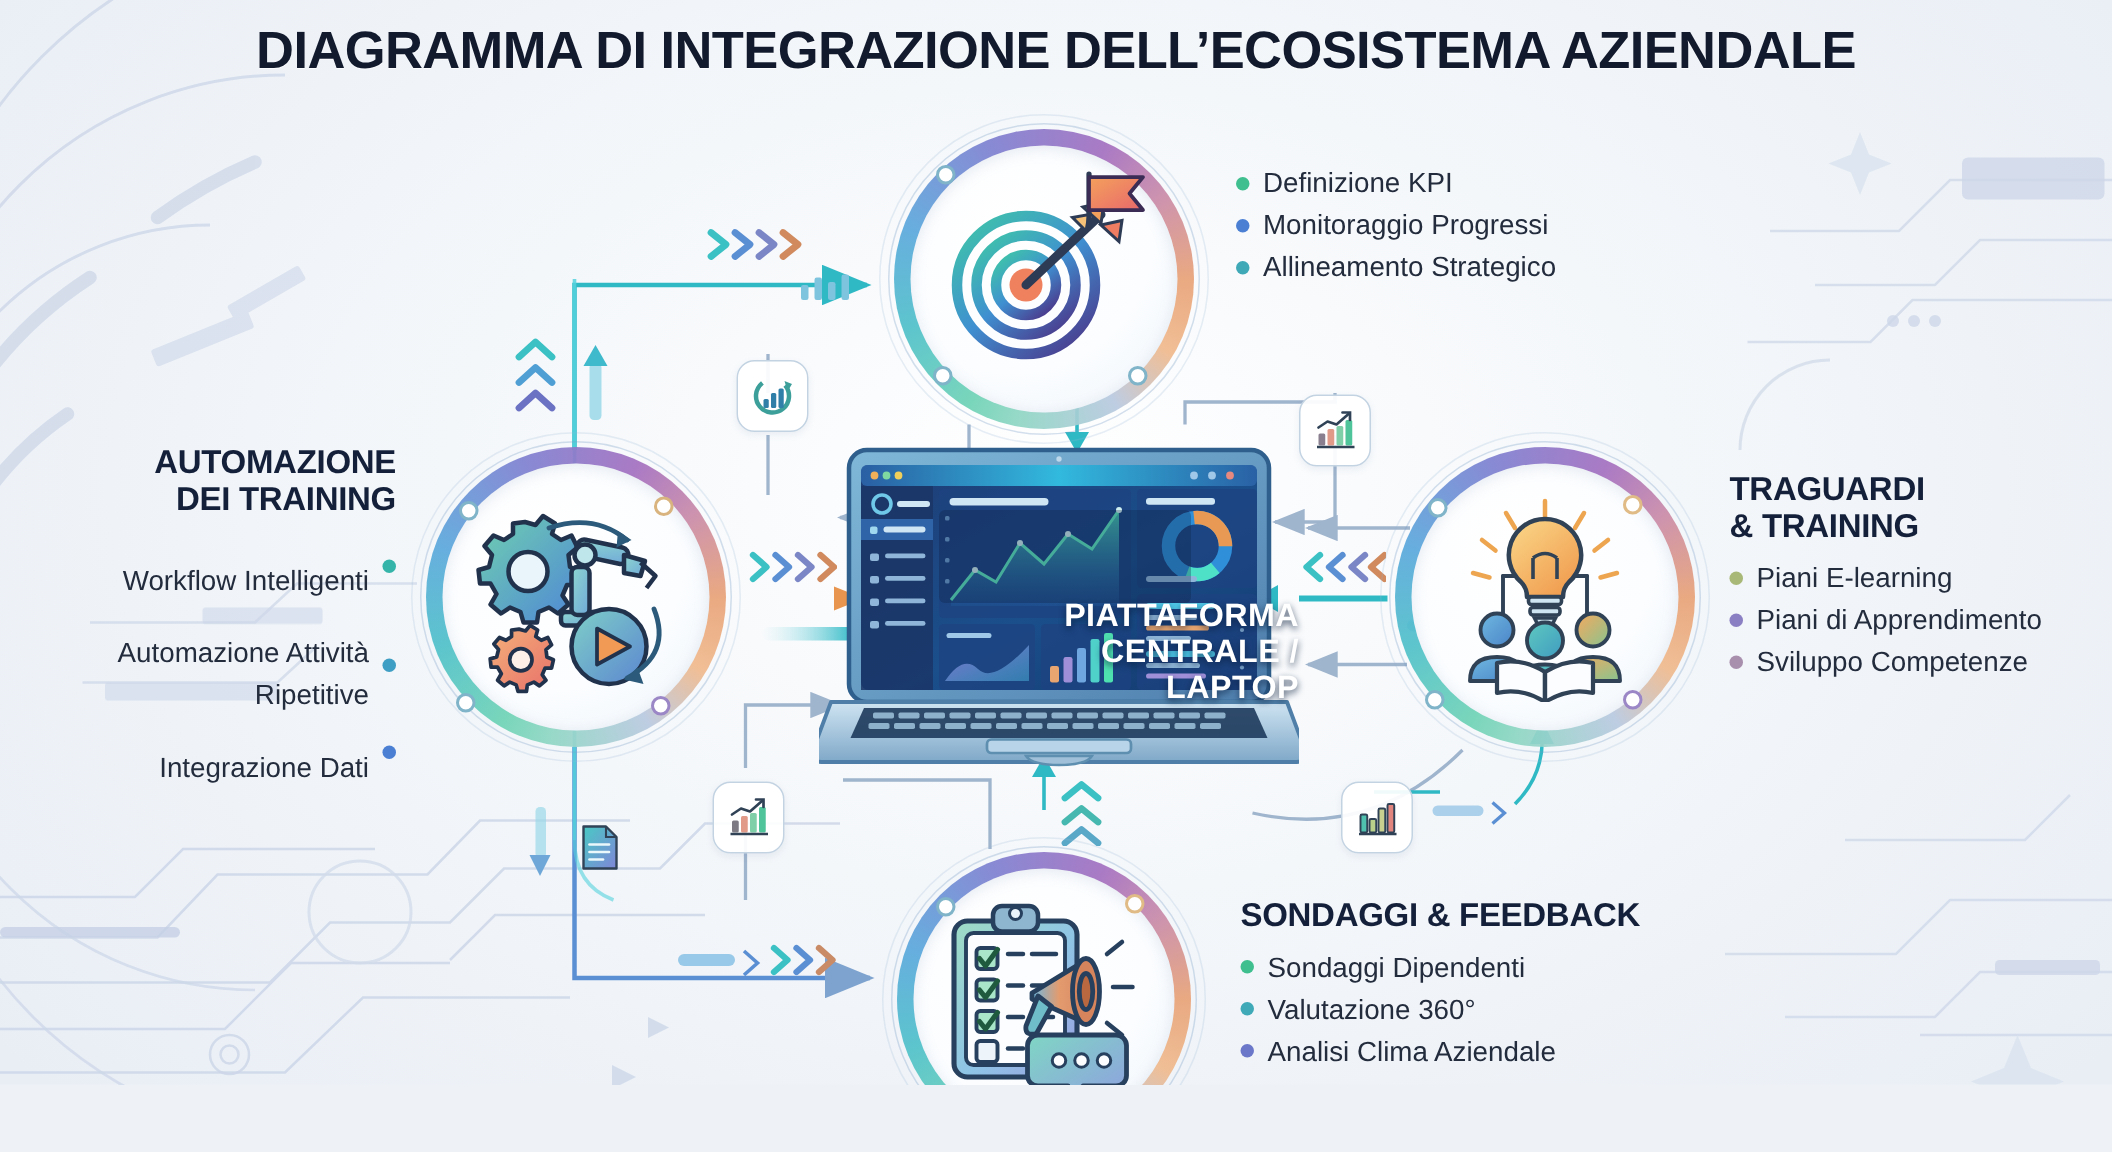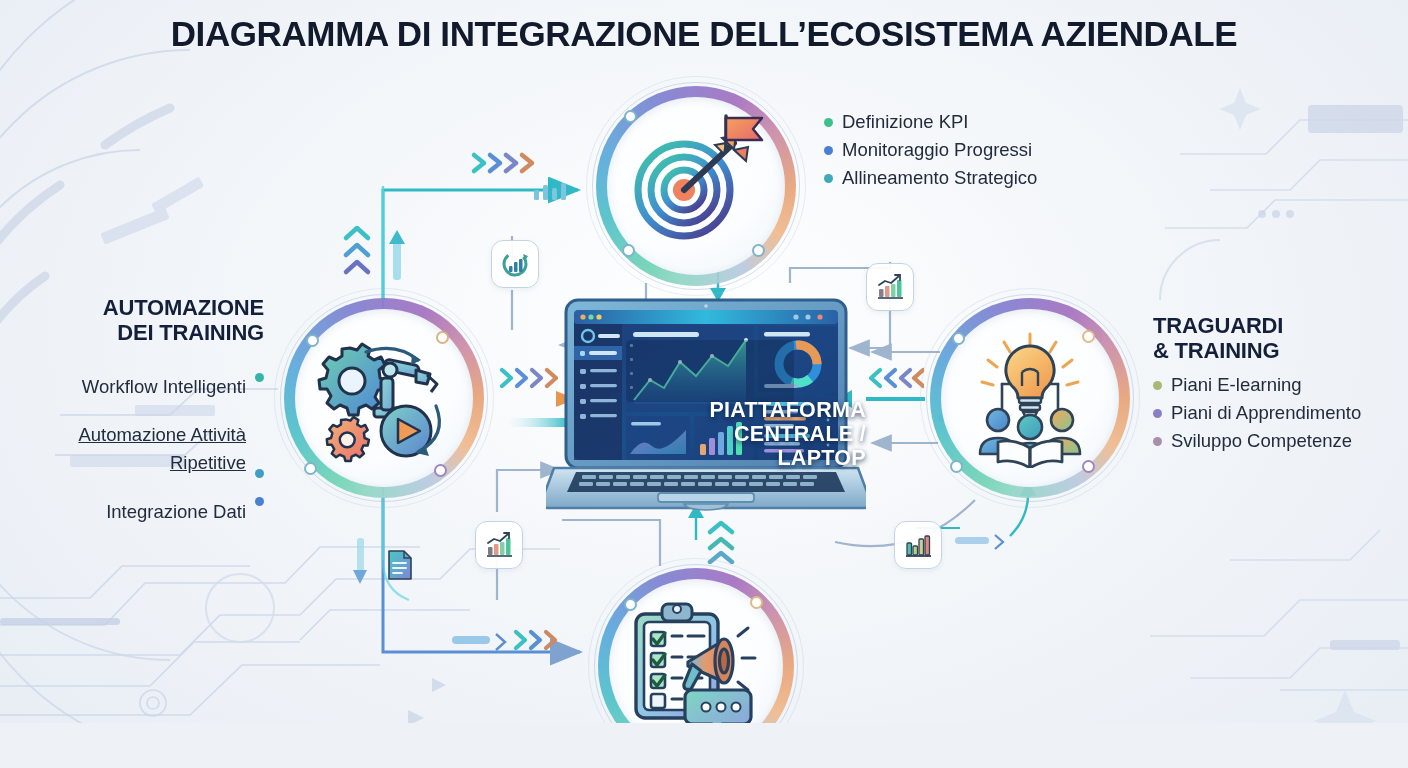--- a/index.html
+++ b/index.html
@@ -428,21 +428,21 @@
   <div class="tblock right-al" style="left:24px;top:296px;width:240px;">
     <h2>
       <span>AUTOMAZIONE</span><br>
       <span>DEI TRAINING</span>
     </h2>
     <ul>
       <li>
         <span class="lbl">Workflow Intelligenti</span>
         <span class="dot" style="background:#35b5aa"></span>
       </li>
-      <li style="align-items:flex-end;text-decoration:underline;">
+      <li style="align-items:center;">
         <span class="lbl wrap2" style="text-align:right;">Automazione Attività Ripetitive</span>
         <span class="dot" style="background:#3f9ec4;margin-top:9px;"></span>
       </li>
       <li>
         <span class="lbl">Integrazione Dati</span>
         <span class="dot" style="background:#4a7fd4"></span>
       </li>
     </ul>
   </div>
 
@@ -611,20 +611,37 @@
         <g stroke="#27405e" stroke-width="3.2" stroke-linejoin="round">
           <path d="M66 94 h52 a7 7 0 0 1 7 7 v20 a7 7 0 0 1 -7 7 h-22 l-10 12 v-12 h-20 a7 7 0 0 1 -7 -7 v-20 a7 7 0 0 1 7 -7 z" fill="url(#chatG)"></path>
         </g>
         <g fill="#fbfdff" stroke="#27405e" stroke-width="2">
           <circle cx="80" cy="111" r="4.5"></circle>
             <circle cx="95" cy="111" r="4.5"></circle>
             <circle cx="110" cy="111" r="4.5"></circle>
         </g>
       </svg>
     </div>
+  </div>
+  <div class="tblock" style="left:827px;top:598px;">
+    <h2>SONDAGGI &amp; FEEDBACK</h2>
+    <ul>
+      <li>
+        <span class="dot" style="background:#3fbf8f"></span>
+        <span class="lbl">Sondaggi Dipendenti</span>
+      </li>
+      <li>
+        <span class="dot" style="background:#3fa9b8"></span>
+        <span class="lbl">Valutazione 360°</span>
+      </li>
+      <li>
+        <span class="dot" style="background:#6b78c9"></span>
+        <span class="lbl">Analisi Clima Aziendale</span>
+      </li>
+    </ul>
   </div>
 
   <div class="badge" style="left:491px;top:240px;width:46px;height:46px;">
     <svg width="30" height="30" viewBox="0 0 30 30">
       <circle cx="15" cy="15" r="11" fill="none" stroke="#3d9f9a" stroke-width="3" stroke-dasharray="52 18" transform="rotate(-40 15 15)"></circle>
       <path d="M23 5 l5 2 -3 5 z" fill="#3d9f9a"></path>
       <g fill="#2f7fa8">
         <rect x="9" y="17" width="3.5" height="6" rx="1"></rect>
         <rect x="14" y="13" width="3.5" height="10" rx="1"></rect>
         <rect x="19" y="10" width="3.5" height="13" rx="1"></rect>

